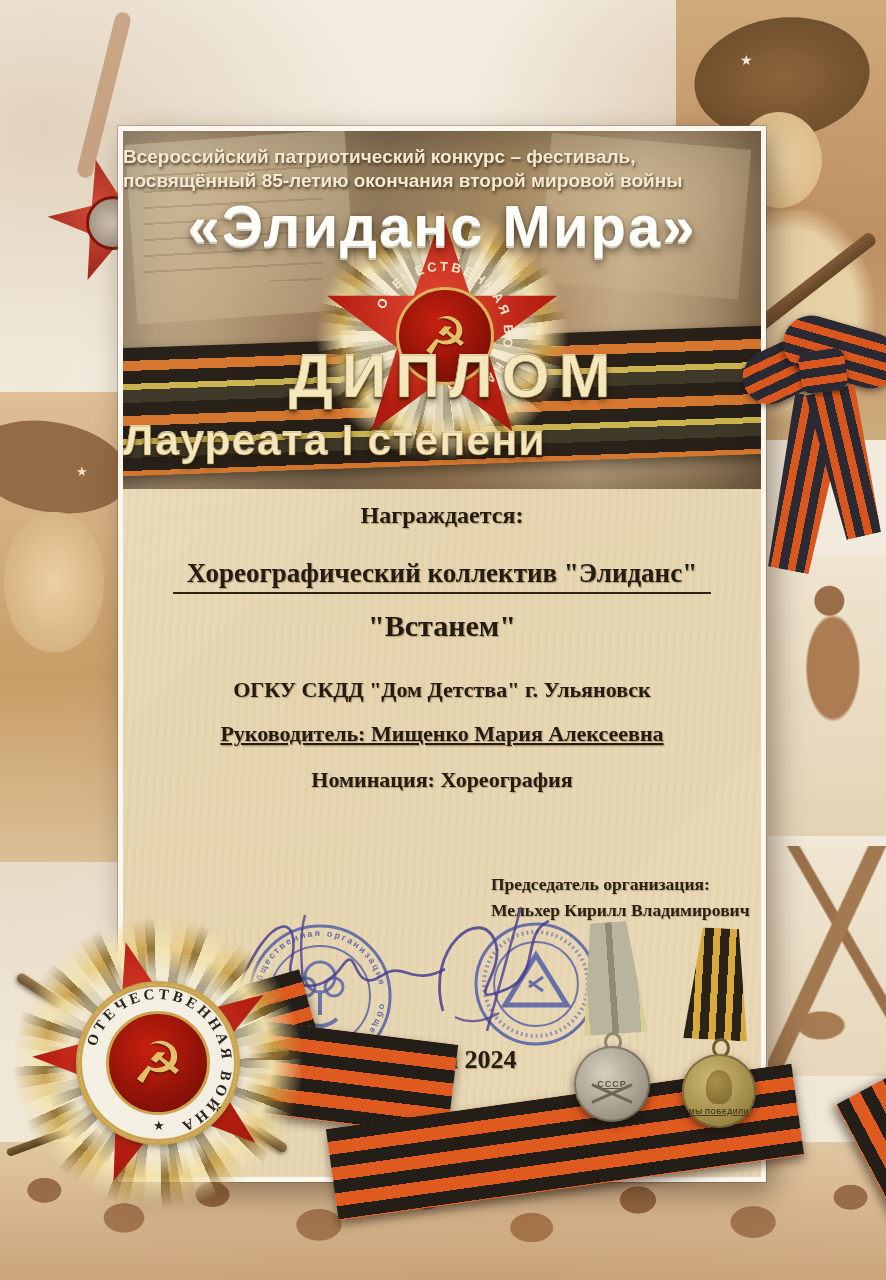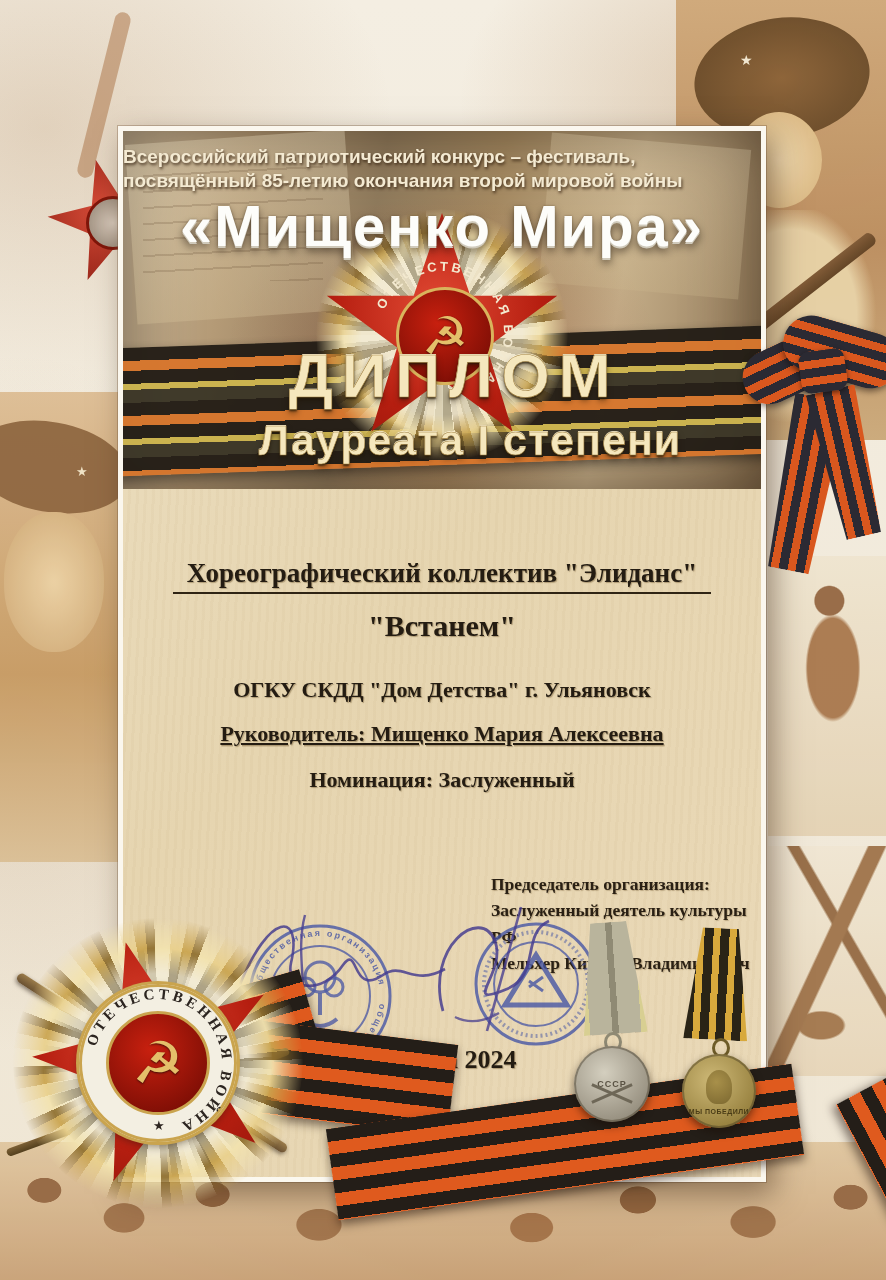--- a/index.html
+++ b/index.html
@@ -79,22 +79,22 @@
     box-shadow:0 5px 12px rgba(0,0,0,.45);}
   .hdr-sub{position:absolute;width:100%;text-align:left;color:#f4ead2;z-index:5;
     font:700 19px/1.3 "Liberation Sans",sans-serif;text-shadow:1px 2px 3px rgba(55,35,18,.85);}
   .hdr-title{position:absolute;width:100%;top:66px;text-align:center;color:#fdfdfa;z-index:5;
     font:800 58px/1 "Liberation Sans",sans-serif;letter-spacing:2px;
     text-shadow:0 2px 0 #cfc9ba, 0 5px 8px rgba(25,15,8,.6), 0 0 2px rgba(90,70,40,.6);}
   .goldtext{color:#f5e7bd;-webkit-text-stroke:.6px #9c7c3c;
     text-shadow:0 -1px 0 #fff6d8, 0 2px 2px rgba(40,28,8,.75), 0 4px 6px rgba(30,20,6,.5);}
   .hdr-diploma{position:absolute;width:100%;top:214px;text-align:center;z-index:5;
     font:800 62px/1 "Liberation Sans",sans-serif;letter-spacing:9px;padding-left:12px;}
-  .hdr-degree{position:absolute;width:100%;top:288px;text-align:center;z-index:5;
-    font:800 43px/1 "Liberation Sans",sans-serif;letter-spacing:1px;margin-left:28px;}
+  .hdr-degree{position:absolute;width:100%;top:288px;z-index:5;
+    font:800 43px/1 "Liberation Sans",sans-serif;letter-spacing:1px;}
   
   .star-wrap{position:absolute;left:154px;top:84px;width:330px;height:274px;z-index:2;}
   .burst{border-radius:50%;
     -webkit-mask:radial-gradient(circle,#000 55%,transparent 71%);
             mask:radial-gradient(circle,#000 55%,transparent 71%);}
   .burst-gold{background:repeating-conic-gradient(from 0deg,#e9d08c 0deg 6deg,#caa44e 6deg 11deg,#8f6f2e 11deg 15deg,#f2e2ae 15deg 22.5deg);}
   .burst-silver{background:repeating-conic-gradient(from 11deg,#f2ecd9 0deg 8deg,#a89f86 8deg 14deg,#d9d2bc 14deg 20deg);}
   .red-star{clip-path:polygon(50% 0%,61.8% 34.5%,98% 34.5%,68.7% 56%,79.4% 91%,50% 69.5%,20.6% 91%,31.3% 56%,2% 34.5%,38.2% 34.5%);
     background:radial-gradient(circle at 48% 40%,#e24a34,#b51e10 55%,#8c150a);
     filter:drop-shadow(0 4px 6px rgba(20,8,4,.55));}
@@ -135,21 +135,21 @@
   .rb-c{left:66px;top:1002px;width:250px;height:88px;transform:rotate(-16deg);z-index:14;}
   .rb-d{left:828px;top:1118px;width:140px;height:66px;transform:rotate(62deg);z-index:15;}
   .medals-wrap{left:552px;top:918px;width:250px;height:235px;z-index:22;}
   .mribbon{position:absolute;width:64px;height:112px;clip-path:polygon(22% 0,78% 0,100% 100%,0 100%);box-shadow:0 3px 6px rgba(25,12,5,.45);}
   .mribbon1{left:28px;top:4px;transform:rotate(-4deg);
     background:linear-gradient(90deg,#d8cf92 0 10%,#b9b49c 10% 45%,#8f8a74 45% 55%,#b9b49c 55% 90%,#d8cf92 90% 100%);}
   .mribbon2{left:134px;top:10px;transform:rotate(3deg);
     background:repeating-linear-gradient(90deg,#2a2416 0 9px,#d8a93c 9px 16px);}
   .mring{position:absolute;width:12px;height:14px;border:3px solid #8f8a74;border-radius:50%;background:transparent;}
   .mdisc{position:absolute;border-radius:50%;display:flex;flex-direction:column;align-items:center;justify-content:center;
-    box-shadow:0 4px 8px rgba(25,12,5,.55), inset 0 0 0 2px rgba(60,50,30,.4);}
+    box-shadow:0 4px 8px rgba(25,12,5,.55), inset 0 0 0 2px rgba(60,50,30,.4);text-decoration:underline;}
   .mdisc1{left:22px;top:128px;width:76px;height:76px;background:radial-gradient(circle at 40% 35%,#d4cfbf,#9a9383 70%,#767060);color:#5a5344;}
   .mdisc2{left:130px;top:136px;width:74px;height:74px;background:radial-gradient(circle at 40% 35%,#cdb876,#96803e 75%,#6e5c28);color:#4a3c16;}
   .mdisc .mtxt{font:700 9px/1 "Liberation Sans",sans-serif;letter-spacing:1px;}
   .mdisc .mtxt2{font:700 7px/1 "Liberation Sans",sans-serif;letter-spacing:.5px;margin-top:2px;}
   .profile{width:26px;height:34px;border-radius:50% 50% 40% 40%;background:radial-gradient(circle at 40% 35%,#a8904a,#7c6830);margin:2px 0;}
   .sabers{position:absolute;left:16px;top:46px;width:44px;height:3px;background:#6e6757;transform:rotate(24deg);}
   .sabers2{position:absolute;left:16px;top:46px;width:44px;height:3px;background:#6e6757;transform:rotate(-24deg);}
   
   .bow-wrap{left:748px;top:288px;width:138px;height:310px;z-index:8;}
   .bowstripeH{background:repeating-linear-gradient(180deg,#2b2a33 0 9px,#d9571e 9px 17px);}
@@ -211,36 +211,36 @@
               <textPath href="#ringHdr" startOffset="6%">ОТЕЧЕСТВЕННАЯ ВОЙНА</textPath>
             </text>
           </svg>
           <div class="abs star-center" style="left:119px;top:72px;width:92px;height:92px;">
             <span class="hs-glyph" style="font-size:52px;">☭</span>
           </div>
         </div>
 
         <div class="hdr-sub" style="top:14px;">Всероссийский патриотический конкурс – фестиваль,</div>
         <div class="hdr-sub" style="top:38px;">посвящённый 85-летию окончания второй мировой войны</div>
-        <div class="hdr-title">«Мищенко Мира»</div>
+        <div class="hdr-title">«Элиданс Мира»</div>
         <div class="hdr-diploma goldtext">ДИПЛОМ</div>
         <div class="hdr-degree goldtext">Лауреата I степени</div>
       </div>
 
+      <div class="line l-awarded">Награждается:</div>
       <div class="line l-recipient"><span>Хореографический коллектив "Элиданс"</span></div>
       <div class="line l-performance">"Встанем"</div>
       <div class="line l-organization">ОГКУ СКДД "Дом Детства" г. Ульяновск</div>
       <div class="line l-leader">Руководитель: Мищенко Мария Алексеевна</div>
-      <div class="line l-nomination">Номинация: Заслуженный</div>
+      <div class="line l-nomination">Номинация: Хореография</div>
 
       <div class="sigblock sig-left-block">
       </div>
       <div class="sigblock sig-right-block">
         <div>Председатель организация:</div>
-        <div>Заслуженный деятель культуры РФ</div>
         <div>Мельхер Кирилл Владимирович</div>
       </div>
 
       <svg class="stampwrap" style="left:122px;top:790px;width:150px;height:150px;" viewBox="0 0 150 150">
         <defs>
             <path id="ringStampL" d="M75,75 m-60,0 a60,60 0 1,1 120,0 a60,60 0 1,1 -120,0"></path>
           </defs>
         <circle cx="75" cy="75" r="70" fill="none" stroke="#4353a4" stroke-width="3" opacity=".85"></circle>
         <circle cx="75" cy="75" r="50" fill="none" stroke="#4353a4" stroke-width="2" opacity=".8"></circle>
         <text font-size="9" font-weight="bold" fill="#4353a4" letter-spacing="2" font-family="Liberation Sans,sans-serif" opacity=".85">

